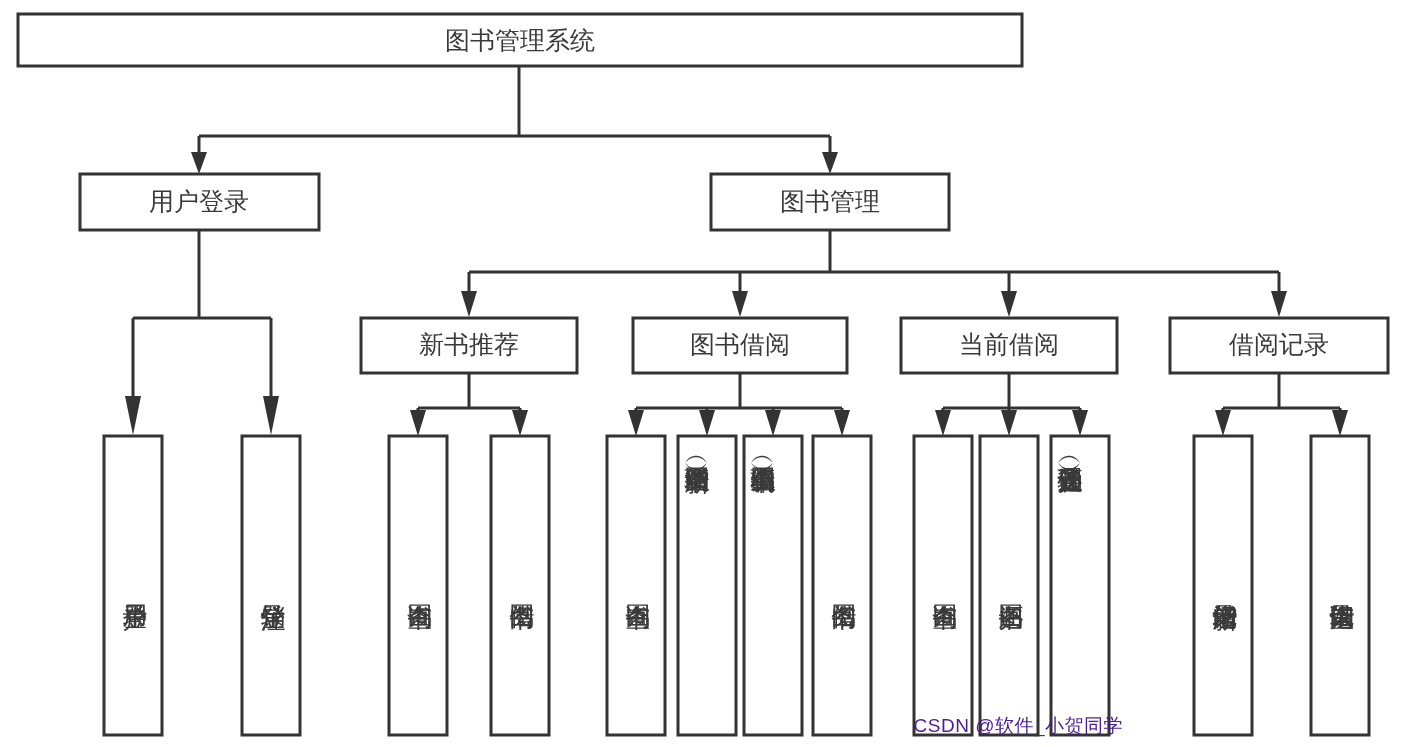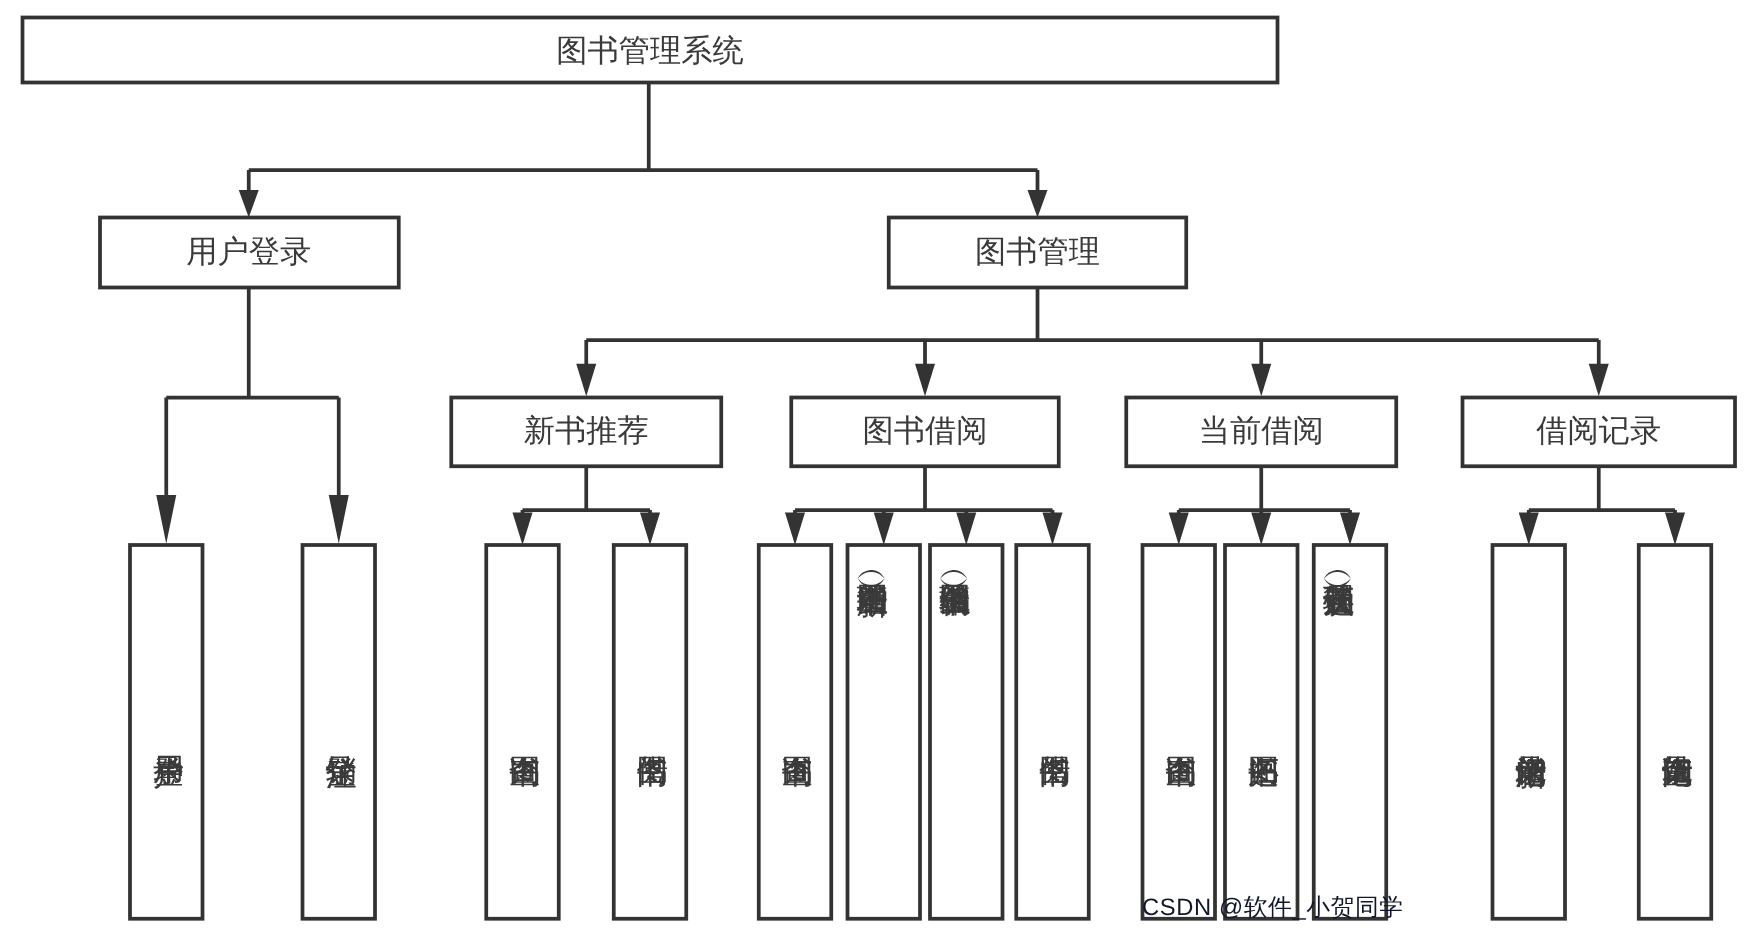--- a/index.html
+++ b/index.html
@@ -52,21 +52,21 @@
   }
   .label-v {
     font-size: 25px;
   }
   .watermark {
     position: absolute;
     right: 12px;
     bottom: 8px;
     font-family: "Liberation Sans", "DejaVu Sans", sans-serif;
     font-size: 19px;
-    color: #0f172a;
+    color: #4c1d95;
     letter-spacing: 0.5px;
     white-space: nowrap;
     pointer-events: none;
   }
 </style>
 </head>
 <body>
 
 <div id="diagram-root">
 

